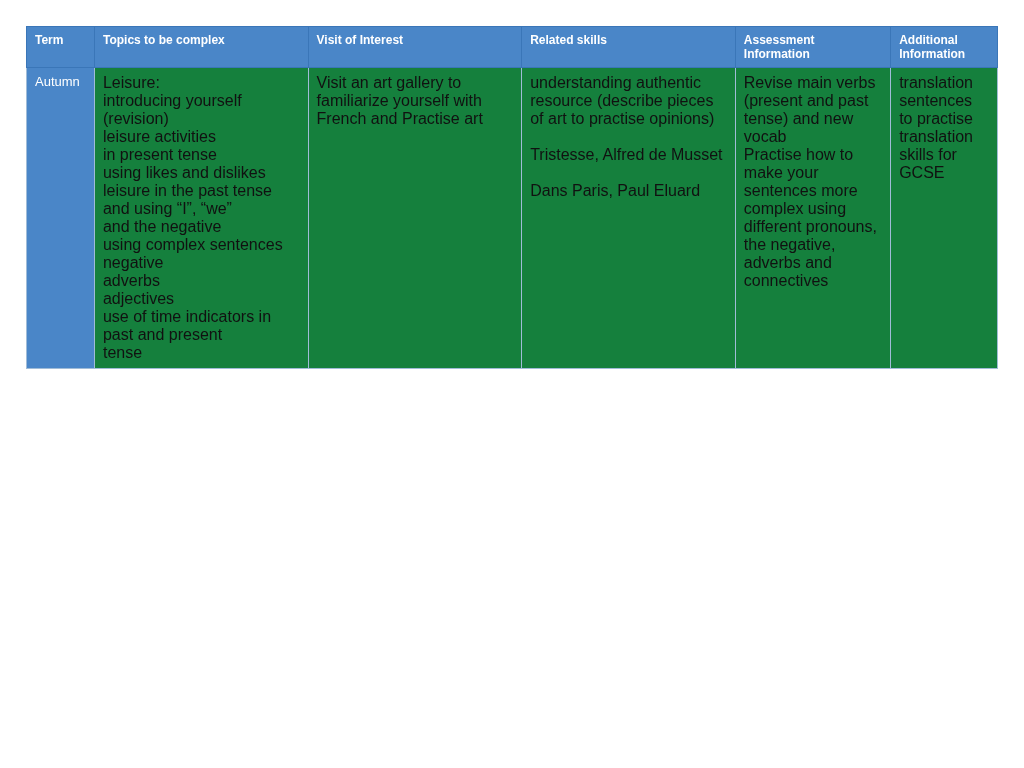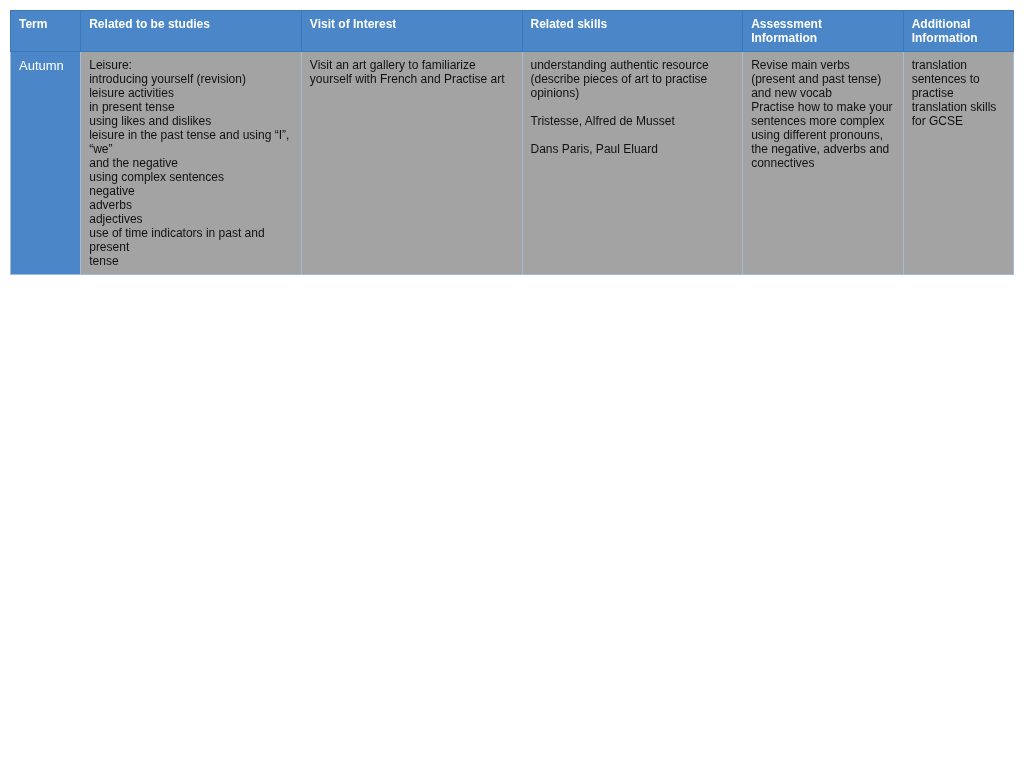--- a/index.html
+++ b/index.html
@@ -1,18 +1,18 @@
 <!DOCTYPE html>
 <html><head>
   <meta charset="utf-8">
   <style>
     * {
       box-sizing: border-box;
       margin: 0;
-      padding: 0;
+      padding: 16px;
     }
     body {
       font-family: Arial, sans-serif;
       font-size: 12px;
       background: #fff;
       padding: 10px;
     }
     table {
       width: 100%;
       border-collapse: collapse;
@@ -22,25 +22,25 @@
       background-color: #4a86c8;
       color: #fff;
       font-weight: bold;
       padding: 6px 8px;
       text-align: left;
       vertical-align: top;
       border: 1px solid #3a76b8;
       font-size: 12px;
     }
     td {
-      background-color: #a3a3a3;
+      background-color: #15803d;
       padding: 6px 8px;
       vertical-align: top;
       border: 1px solid #a0bcd8;
-      font-size: 12px;
+      font-size: 16px;
       color: #111;
     }
     td.term-cell {
       background-color: #4a86c8;
       color: #fff;
       font-weight: normal;
       font-size: 13px;
     }
     col.term { width: 7%; }
     col.topics { width: 22%; }
@@ -57,21 +57,21 @@
     <col class="term">
     <col class="topics">
     <col class="places">
     <col class="related">
     <col class="assessment">
     <col class="additional">
   </colgroup>
   <thead>
     <tr>
       <th>Term</th>
-      <th>Related to be studies</th>
+      <th>Topics to be complex</th>
       <th>Visit of Interest</th>
       <th>Related skills</th>
       <th>
         
         Assessment<br>Information
       </th>
       <th>
         
         Additional<br>Information
       </th>

